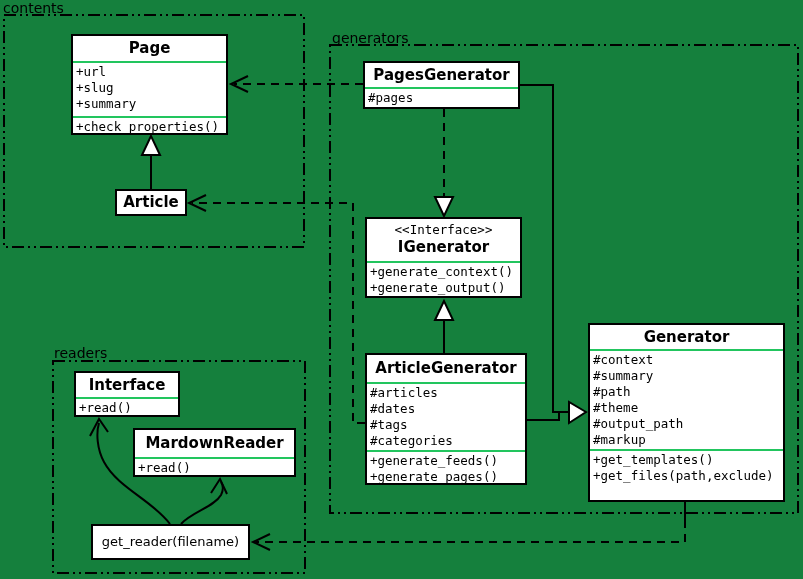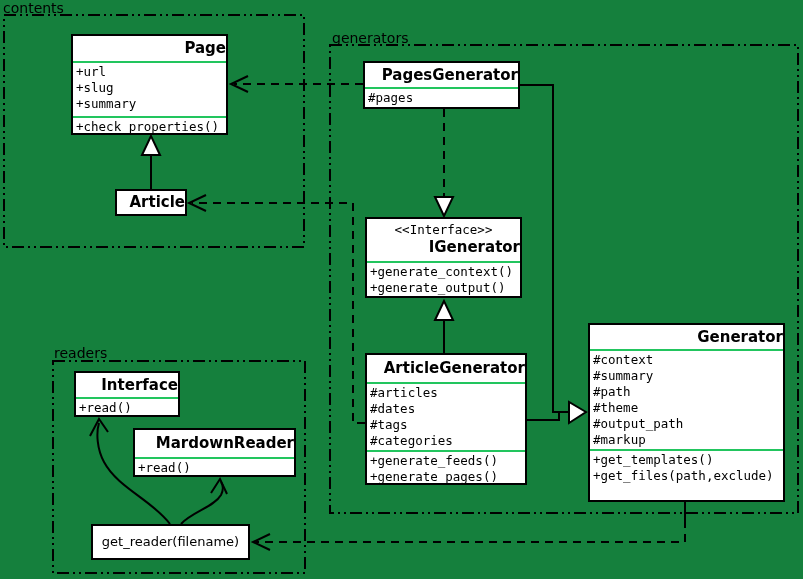--- a/index.html
+++ b/index.html
@@ -18,21 +18,21 @@
   .dash { stroke-dasharray:8 6; }
   .pkg-label {
     position:absolute; font-size:14px; line-height:14px; white-space:nowrap;
     background:transparent;
   }
   .cls {
     position:absolute; background:#ffffff; border:2px solid #000;
     box-sizing:border-box; display:flex; flex-direction:column;
   }
   .cls .title {
-    font-weight:bold; font-size:15px; text-align:right; white-space:nowrap; overflow:hidden;
+    font-weight:bold; font-size:15px; text-align:center; white-space:nowrap; overflow:hidden;
   }
   .comp { border-top:2px solid #22c55e; padding:1px 2px 0 3px; overflow:hidden; }
   .comp.last { flex:1; }
   .mono { font-family:"DejaVu Sans Mono","Liberation Mono",monospace; font-size:12.5px; }
   .row { height:16px; line-height:16px; white-space:nowrap; }
   .stereotype { text-align:center; line-height:15px; padding-top:3px; }
   .plainbox-label { font-size:13px; text-align:center; white-space:nowrap; }
 </style>
 </head>
 <body>

